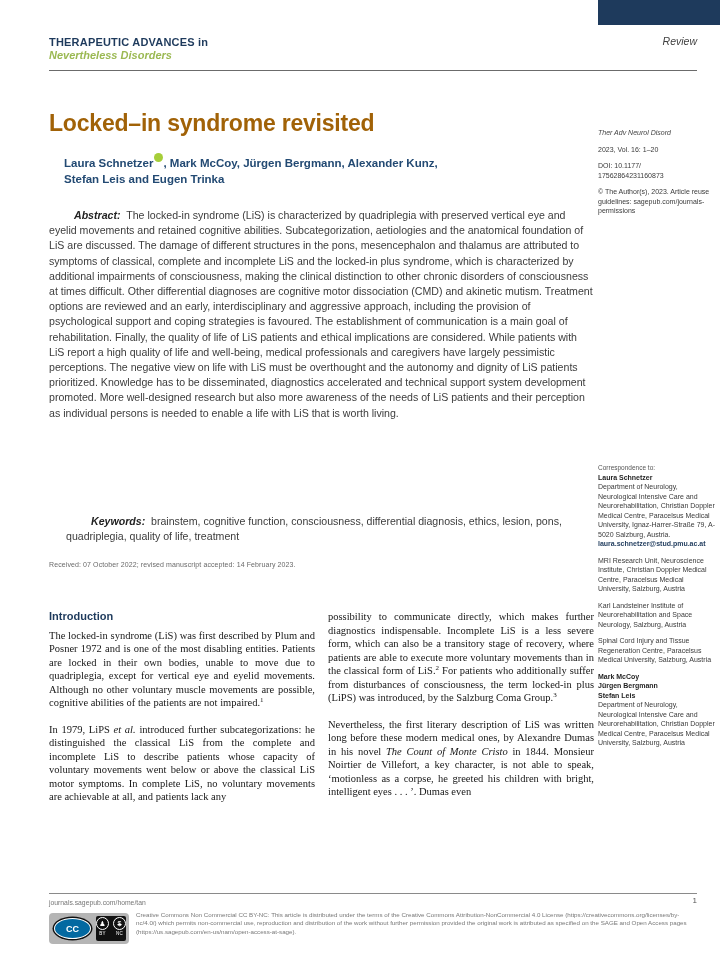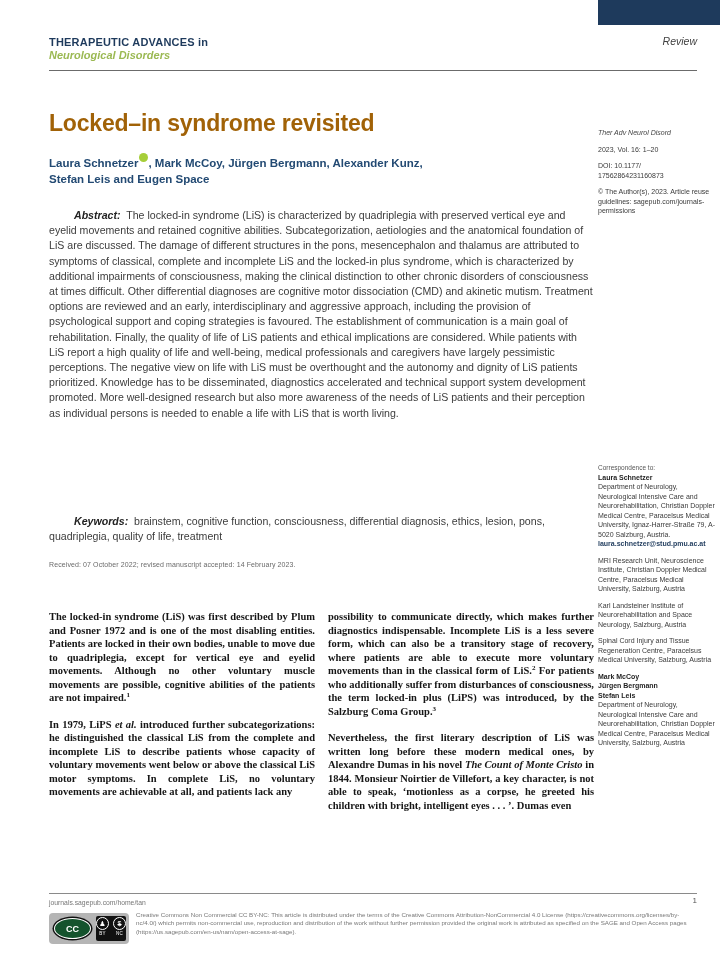--- a/index.html
+++ b/index.html
@@ -14,95 +14,96 @@
 
   
   .brand { position:absolute; left:49px; top:36px; }
   .brand1 { font-size:11px; font-weight:bold; color:#1e3a5c; letter-spacing:0.2px; }
   .brand2 { font-size:11px; font-weight:bold; font-style:italic; color:#9bb953; margin-top:1px; }
   .review { position:absolute; right:23px; top:35px; font-size:10.5px; font-style:italic; color:#3f3f3f; }
   .header-rule { position:absolute; left:49px; right:23px; top:70px; border-top:1.5px solid #6b6b6b; }
 
   
   .title { position:absolute; left:49px; top:110px; font-size:23px; font-weight:bold; color:#a16207; letter-spacing:-0.2px; }
-  .authors { position:absolute; left:49px; top:153px; font-size:11.5px; font-weight:bold; color:#234a73; line-height:16px; width:520px; }
+  .authors { position:absolute; left:64px; top:153px; font-size:11.5px; font-weight:bold; color:#234a73; line-height:16px; width:520px; }
   .orcid { display:inline-block; width:9px; height:9px; border-radius:50%; background:#a6ce39; vertical-align:super; margin-left:1px; }
 
   
   .abstract { position:absolute; left:49px; top:208px; width:545px; font-size:10.6px; line-height:15.2px; color:#3c3c3c; }
   .lbl { font-weight:bold; font-style:italic; color:#222;margin-left:25px; }
-  .keywords { position:absolute; left:49px; top:514px; width:545px; font-size:10.6px; line-height:15.2px; color:#3c3c3c; }
+  .keywords { position:absolute; left:66px; top:514px; width:545px; font-size:10.6px; line-height:15.2px; color:#3c3c3c; }
   .received { position:absolute; left:49px; top:561px; font-size:7px; color:#6a6a6a; letter-spacing:0.1px; }
 
   
   .bodycols { position:absolute; left:49px; top:610px; width:546px; display:flex; gap:13px; }
   .col { width:266px; font-family:"Liberation Serif", serif; font-size:10.5px; line-height:13.5px; text-align:justify; color:#161616; }
-  .col p { margin-bottom:13px;font-weight:bold; }
+  .col p { margin-bottom:13px; }
   .intro-h { font-family:"Liberation Sans", sans-serif; font-size:11px; font-weight:bold; color:#1e3a5c; margin-bottom:5px; }
   .it { font-style:italic; }
   sup { font-size:7px; line-height:0; }
 
   
   .side { position:absolute; left:598px; width:118px; font-size:7px; line-height:9.5px; color:#3a3a3a; }
   .side-meta { top:128px; }
   .side-corr { top:463px; }
   .side p { margin-bottom:7px; }
   .side .jref { font-style:italic; color:#444; }
   .side .tiny-lbl { font-size:6.5px; color:#555; }
   .side .bold { font-weight:bold; color:#1f1f1f; }
   .side .email { font-weight:bold; color:#1e3a5c; word-break:break-all; }
 
   
   .footer-rule { position:absolute; left:49px; right:23px; top:893px; border-top:1px solid #8a8a8a; }
   .footer-url { position:absolute; left:49px; top:899px; font-size:6.8px; color:#777; }
   .footer-page { position:absolute; right:23px; top:896px; font-size:8px; color:#555; }
   .cc-badge { position:absolute; left:49px; top:913px; width:80px; height:31px; background:#b5b5b5; border-radius:4px; display:flex; align-items:center; padding:3px; }
-  .cc-circle { width:44px; height:21px; border-radius:50%; background:#14532d; color:#fff; border:1.5px solid #fff; box-shadow:0 0 0 1.5px #111; display:flex; align-items:center; justify-content:center; font-size:9px; font-weight:bold; margin-left:2px; }
+  .cc-circle { width:44px; height:21px; border-radius:50%; background:#0369a1; color:#fff; border:1.5px solid #fff; box-shadow:0 0 0 1.5px #111; display:flex; align-items:center; justify-content:center; font-size:9px; font-weight:bold; margin-left:2px; }
   .cc-box { flex:1; height:25px; margin-left:5px; background:#111; border-radius:2px; display:flex; justify-content:center; gap:4px; padding-top:1px; }
   .mini { display:flex; flex-direction:column; align-items:center; }
   .mini .circ { width:13px; height:13px; border-radius:50%; border:1px solid #fff; color:#fff; font-size:7px; display:flex; align-items:center; justify-content:center; }
   .mini .circ.nc { text-decoration:line-through; }
   .mini .cap { font-size:4.5px; color:#fff; margin-top:1px; letter-spacing:0.3px; }
   .license { position:absolute; left:136px; top:911px; width:560px; font-size:6.2px; line-height:8.3px; color:#787878; }
 </style>
 </head>
 <body>
 
 <div class="page">
 
   <div class="corner-box"></div>
 
   <div class="brand">
     <div class="brand1">THERAPEUTIC ADVANCES in</div>
-    <div class="brand2">Neurological Disorders</div>
+    <div class="brand2">Nevertheless Disorders</div>
   </div>
   <div class="review">Review</div>
   <div class="header-rule"></div>
 
   <h1 class="title">Locked–in syndrome revisited</h1>
 
   <div class="authors">
     <span>Laura Schnetzer</span><span class="orcid"></span><span>, Mark McCoy, Jürgen Bergmann, Alexander Kunz,</span><br>
-    <span>Stefan Leis and Eugen Space</span>
+    <span>Stefan Leis and Eugen Trinka</span>
   </div>
 
   <div class="abstract">
     <span class="lbl">Abstract:</span>&nbsp;
     <span>The locked-in syndrome (LiS) is characterized by quadriplegia with preserved vertical eye and eyelid movements and retained cognitive abilities. Subcategorization, aetiologies and the anatomical foundation of LiS are discussed. The damage of different structures in the pons, mesencephalon and thalamus are attributed to symptoms of classical, complete and incomplete LiS and the locked-in plus syndrome, which is characterized by additional impairments of consciousness, making the clinical distinction to other chronic disorders of consciousness at times difficult. Other differential diagnoses are cognitive motor dissociation (CMD) and akinetic mutism. Treatment options are reviewed and an early, interdisciplinary and aggressive approach, including the provision of psychological support and coping strategies is favoured. The establishment of communication is a main goal of rehabilitation. Finally, the quality of life of LiS patients and ethical implications are considered. While patients with LiS report a high quality of life and well-being, medical professionals and caregivers have largely pessimistic perceptions. The negative view on life with LiS must be overthought and the autonomy and dignity of LiS patients prioritized. Knowledge has to be disseminated, diagnostics accelerated and technical support system development promoted. More well-designed research but also more awareness of the needs of LiS patients and their perception as individual persons is needed to enable a life with LiS that is worth living.</span>
   </div>
 
   <div class="keywords">
     <span class="lbl">Keywords:</span>&nbsp;
     <span>brainstem, cognitive function, consciousness, differential diagnosis, ethics, lesion, pons, quadriplegia, quality of life, treatment</span>
   </div>
 
   <div class="received">Received: 07 October 2022; revised manuscript accepted: 14 February 2023.</div>
 
   <div class="bodycols">
     <div class="col">
+      <div class="intro-h">Introduction</div>
       <p><span>The locked-in syndrome (LiS) was first described by Plum and Posner 1972 and is one of the most disabling entities. Patients are locked in their own bodies, unable to move due to quadriplegia, except for vertical eye and eyelid movements. Although no other voluntary muscle movements are possible, cognitive abilities of the patients are not impaired.</span><sup>1</sup></p>
       <p><span>In 1979, LiPS </span><span class="it">et al.</span><span> introduced further subcategorizations: he distinguished the classical LiS from the complete and incomplete LiS to describe patients whose capacity of voluntary movements went below or above the classical LiS motor symptoms. In complete LiS, no voluntary movements are achievable at all, and patients lack any</span></p>
     </div>
     <div class="col">
       <p><span>possibility to communicate directly, which makes further diagnostics indispensable. Incomplete LiS is a less severe form, which can also be a transitory stage of recovery, where patients are able to execute more voluntary movements than in the classical form of LiS.</span><sup>2</sup><span> For patients who additionally suffer from disturbances of consciousness, the term locked-in plus (LiPS) was introduced, by the Salzburg Coma Group.</span><sup>3</sup></p>
       <p><span>Nevertheless, the first literary description of LiS was written long before these modern medical ones, by Alexandre Dumas in his novel </span><span class="it">The Count of Monte Cristo</span><span> in 1844. Monsieur Noirtier de Villefort, a key character, is not able to speak, ‘motionless as a corpse, he greeted his children with bright, intelligent eyes . . . ’. Dumas even</span></p>
     </div>
   </div>
 
   <div class="side side-meta">

